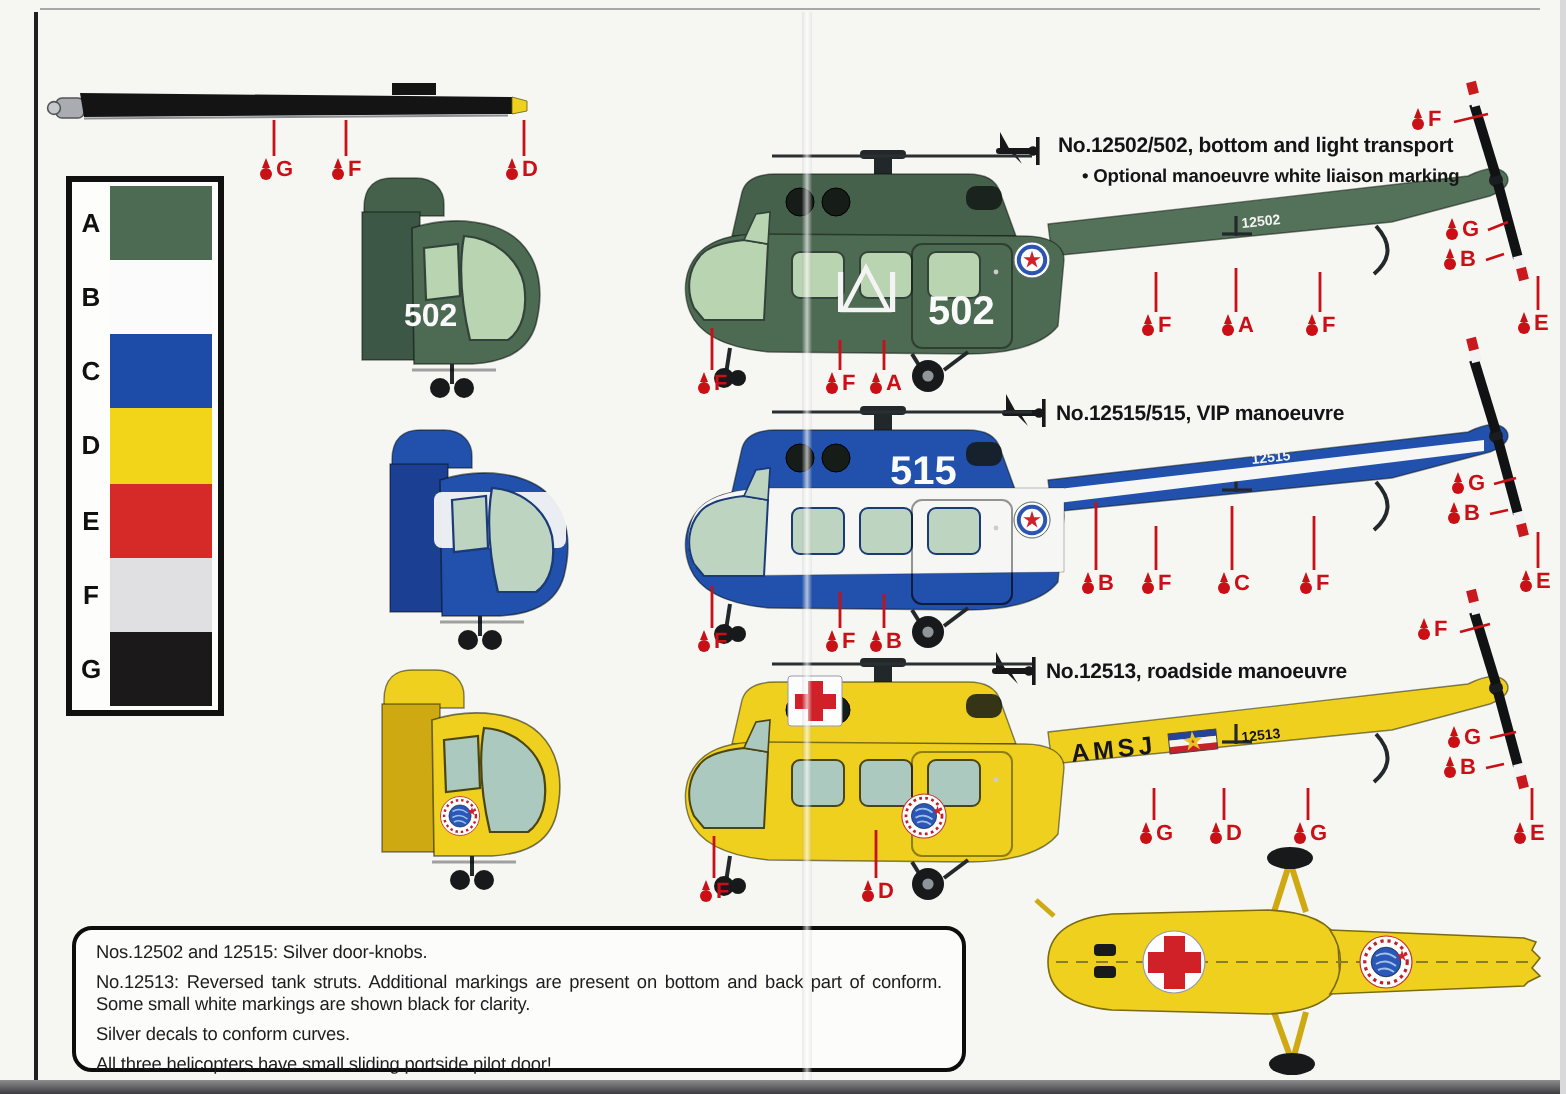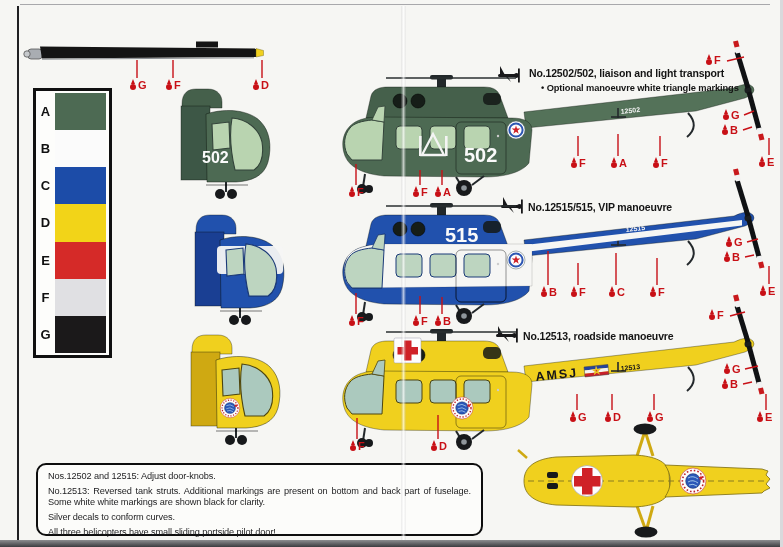--- a/index.html
+++ b/index.html
@@ -284,22 +284,22 @@
       <div class="chart-row">
         <span class="chart-letter">F</span>
         <div class="chart-swatch" style="background: rgb(224, 224, 227);"></div>
       </div>
       <div class="chart-row">
         <span class="chart-letter">G</span>
         <div class="chart-swatch" style="background: rgb(27, 25, 26);"></div>
       </div>
     </div>
 
-  <div class="heli-title" style="left:529px;top:67px">No.12502/502, liaison and light transport</div>
-  <div class="heli-sub" style="left:541px;top:83px">• Optional manoeuvre white triangle markings</div>
+  <div class="heli-title" style="left:529px;top:67px">No.12502/502, bottom and light transport</div>
+  <div class="heli-sub" style="left:541px;top:83px">• Optional manoeuvre white liaison marking</div>
   <div class="heli-title" style="left:528px;top:201px">No.12515/515, VIP manoeuvre</div>
   <div class="heli-title" style="left:523px;top:330px">No.12513, roadside manoeuvre</div>
 
   <div id="callouts">
       <div class="callout" style="left: 130px; top: 79px;">
         <span class="drop"></span>
         <span>G</span>
       </div>
       <div class="callout" style="left: 166px; top: 79px;">
         <span class="drop"></span>
@@ -421,22 +421,22 @@
         <span class="drop"></span>
         <span>B</span>
       </div>
       <div class="callout" style="left: 757px; top: 411px;">
         <span class="drop"></span>
         <span>E</span>
       </div>
     </div>
 
   <div id="note-box">
-    <p>Nos.12502 and 12515: Adjust door-knobs.</p>
-    <p class="just">No.12513: Reversed tank struts. Additional markings are present on bottom and back part of fuselage. Some white white markings are shown black for clarity.</p>
+    <p>Nos.12502 and 12515: Silver door-knobs.</p>
+    <p class="just">No.12513: Reversed tank struts. Additional markings are present on bottom and back part of conform. Some small white markings are shown black for clarity.</p>
     <p>Silver decals to conform curves.</p>
     <p>All three helicopters have small sliding portside pilot door!</p>
   </div>
 
   <div class="crease"></div>
   <div class="edge-left"></div>
   <div class="edge-top"></div>
   <div class="edge-bottom"></div>
   <div class="edge-right"></div>
 </div>

